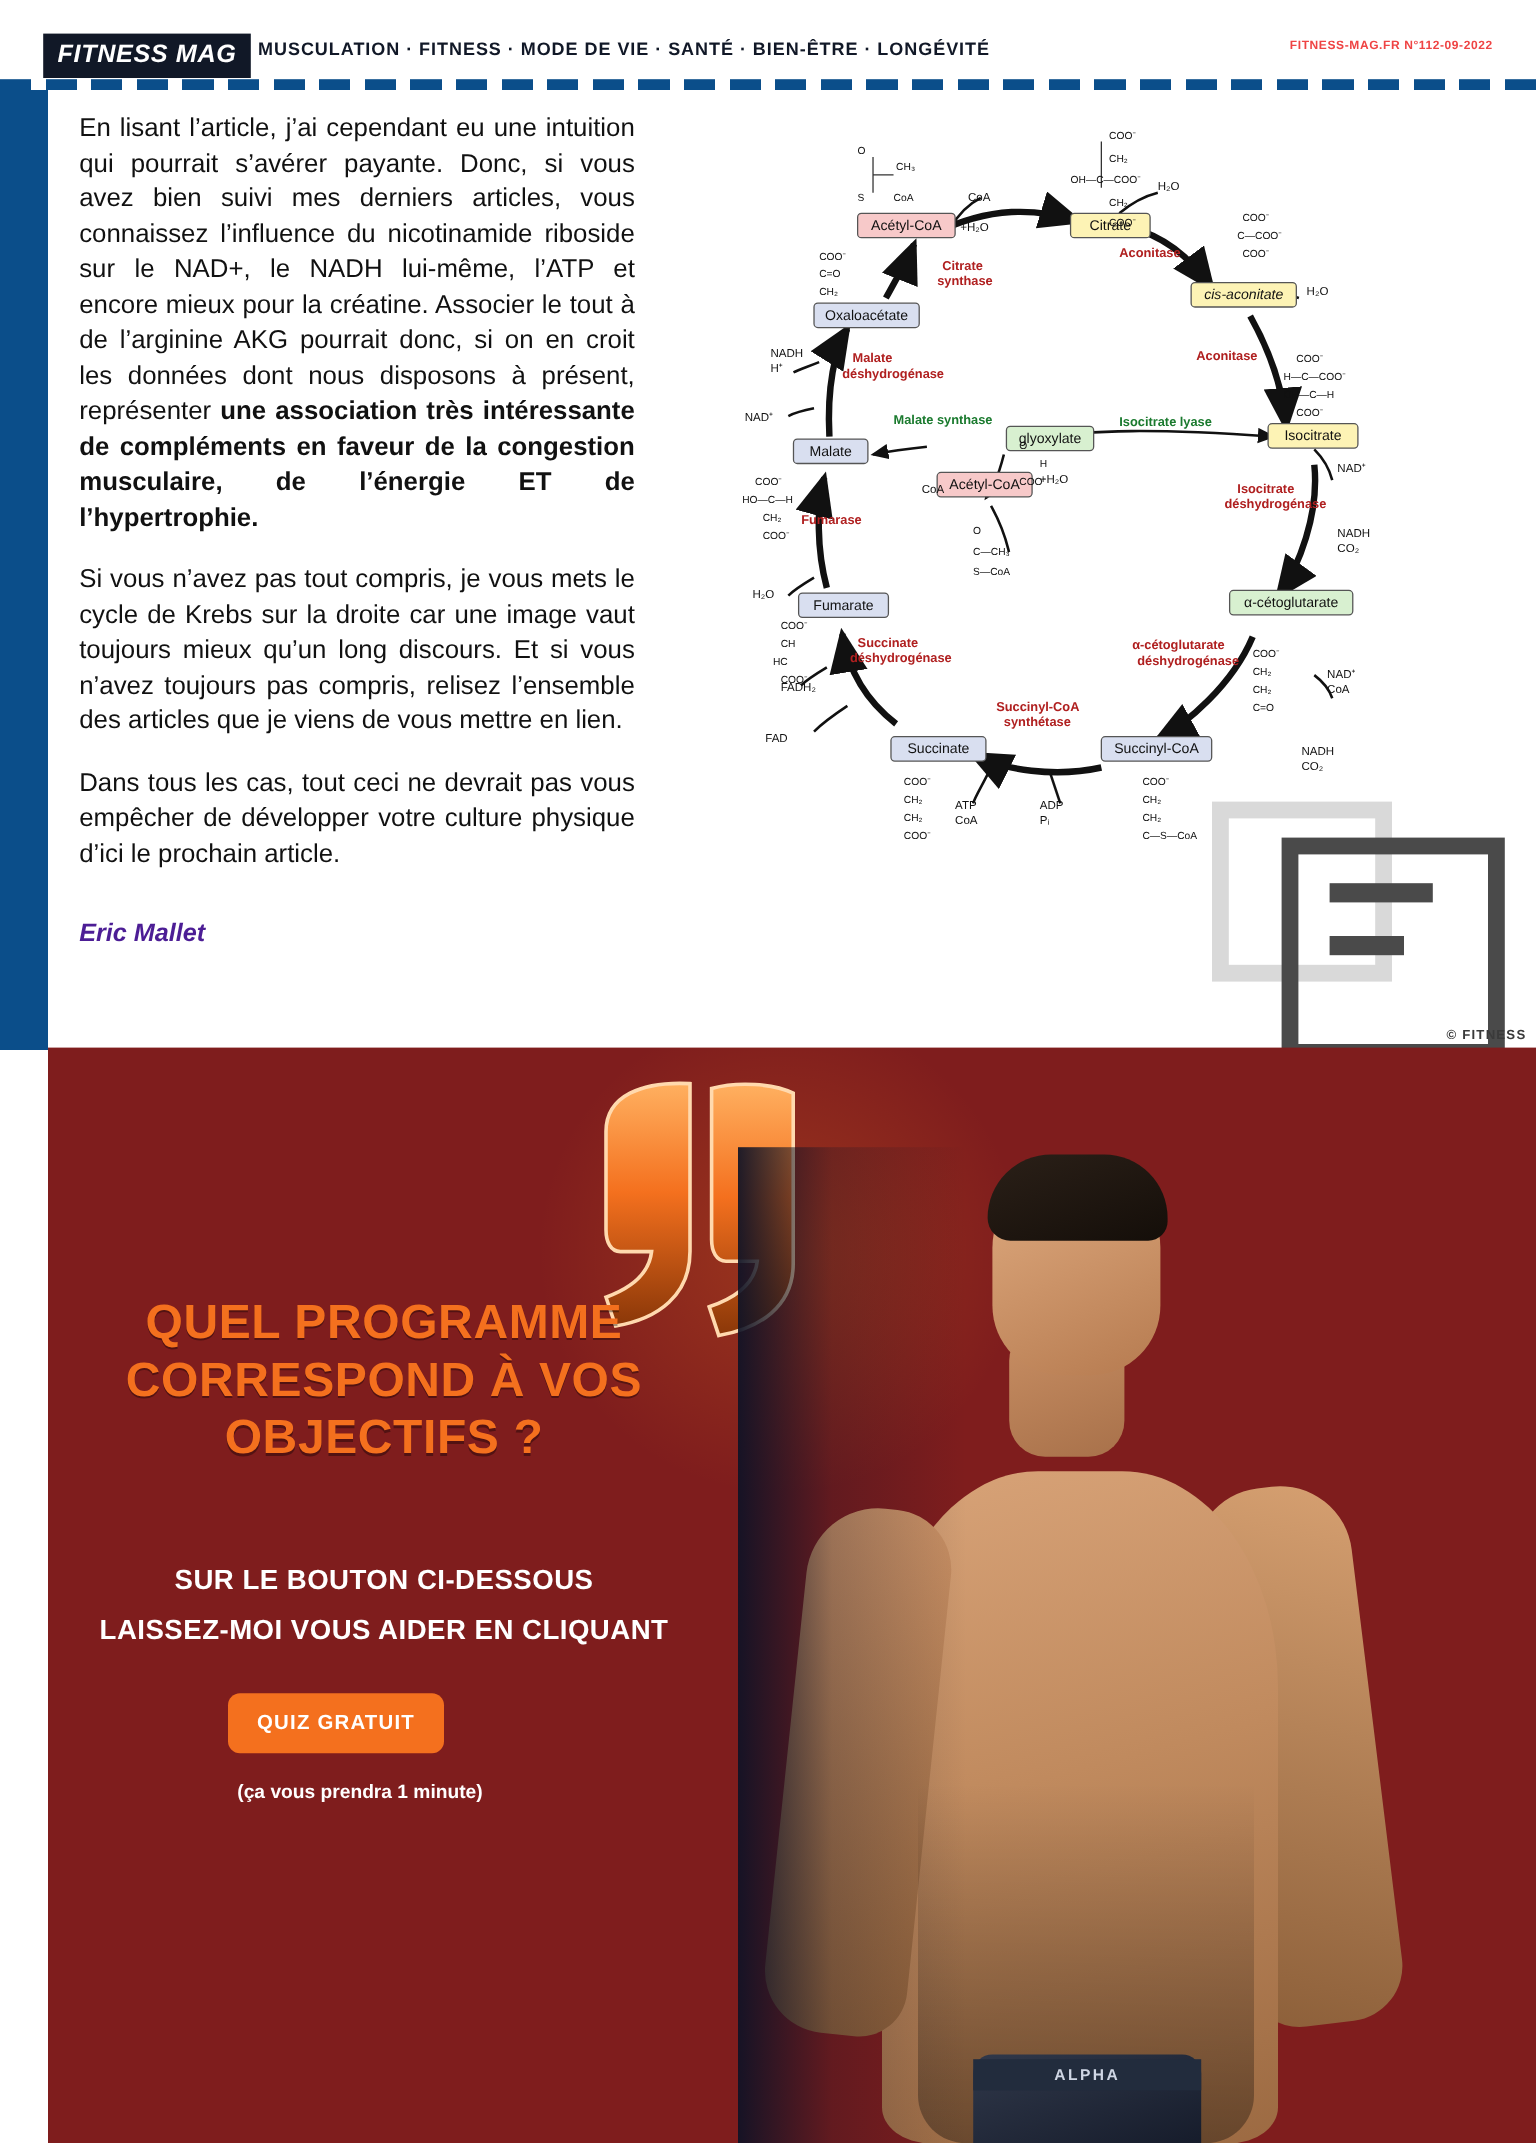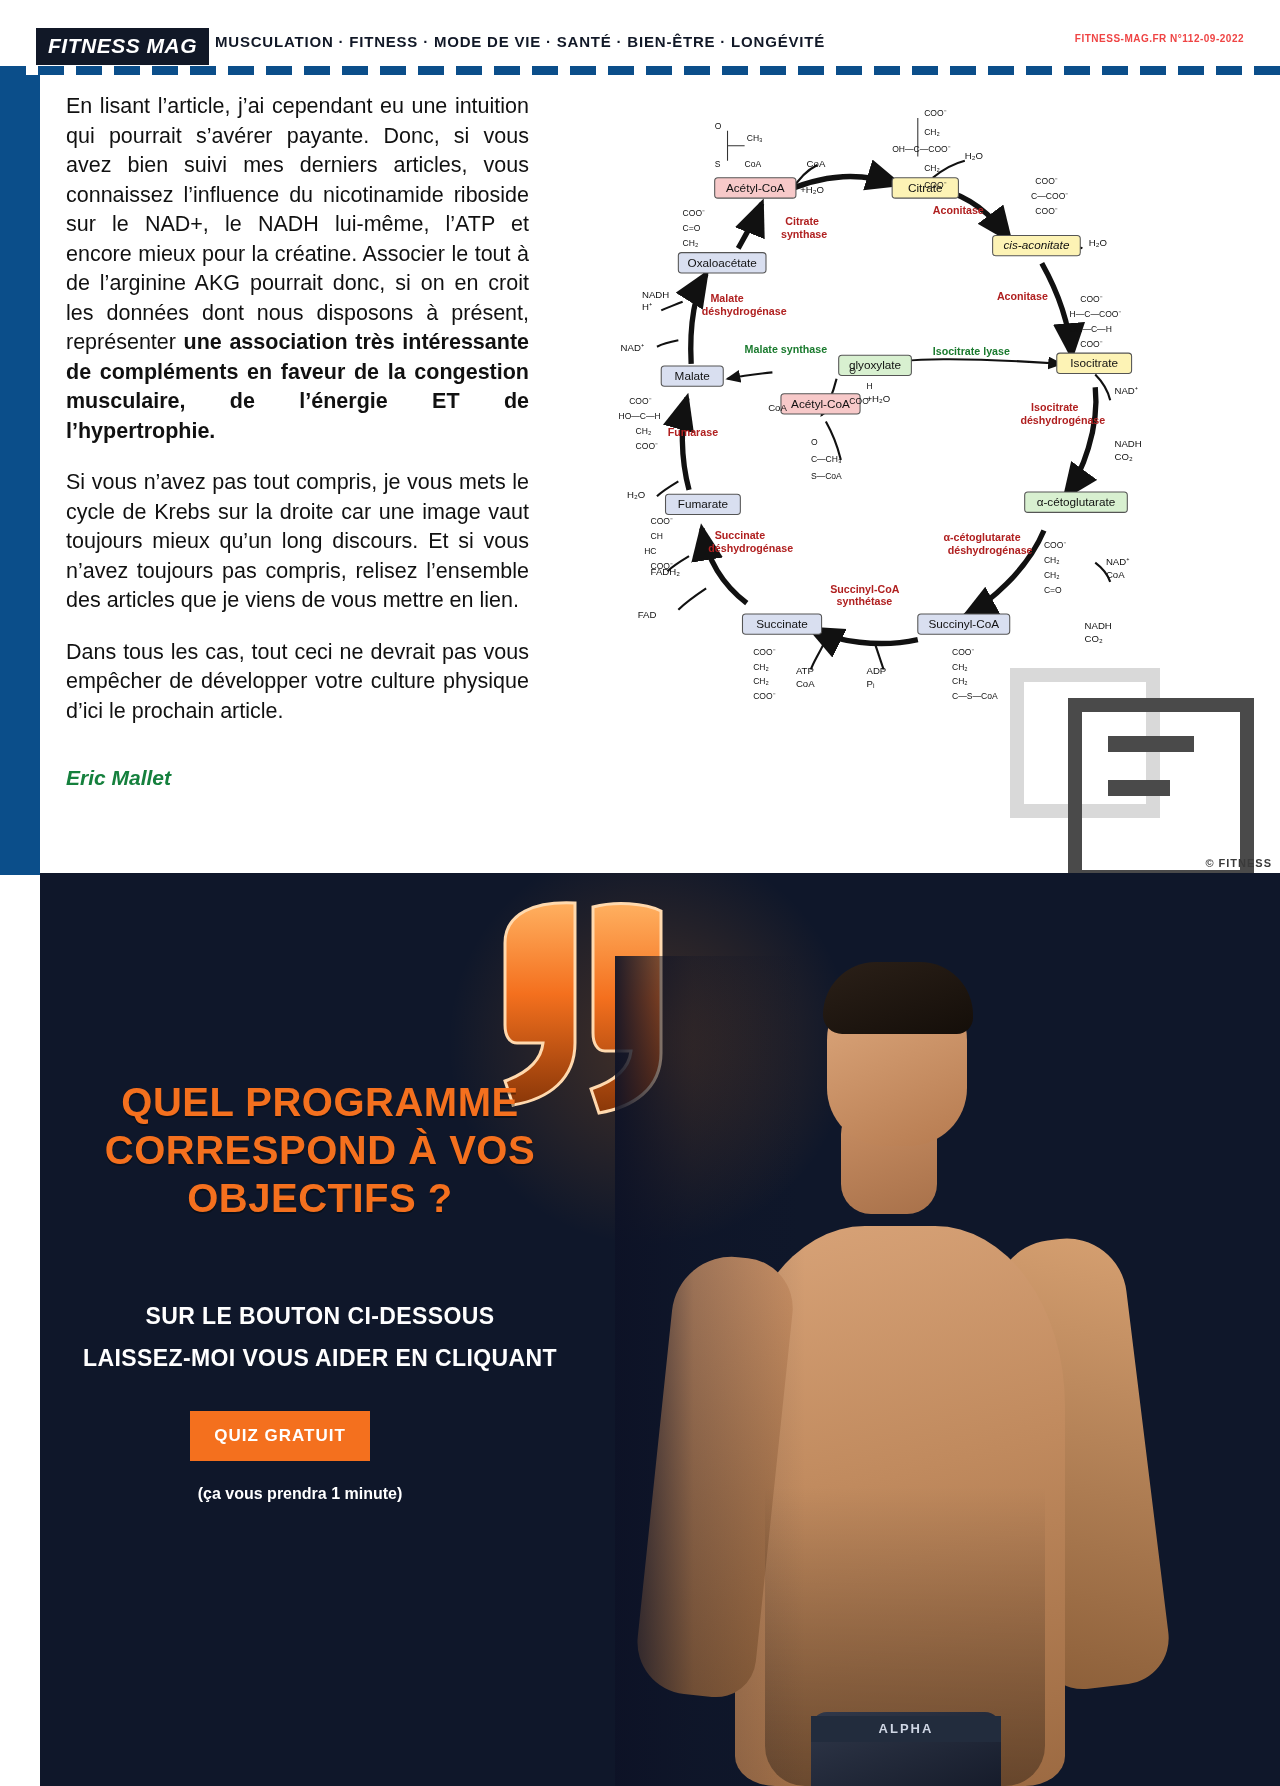--- a/index.html
+++ b/index.html
@@ -71,21 +71,21 @@
     text-align: justify;
     color: #111111;
     font-family: "Liberation Sans", sans-serif;
   }
   .article p.last { margin-bottom: 40px; }
   .article b { font-weight: bold; }
   .byline {
     font-size: 21px;
     font-weight: bold;
     font-style: italic;
-    color: #15803d;
+    color: #4c1d95;
   }
 
   
   .diagram {
     position: absolute; left: 545px; top: 88px; width: 700px; height: 700px;
     background: #ffffff;
   }
   .diagram svg { display: block; }
 
   
@@ -103,21 +103,21 @@
     position: absolute; background: #4a4a4a;
   }
   .wm-credit {
     position: absolute; right: 8px; bottom: 6px;
     font-size: 11px; letter-spacing: 1px; color: #3a3a3a; font-weight: bold;
   }
 
   
   .ad {
     position: absolute; left: 40px; top: 873px; width: 1240px; height: 913px;
-    background: #0f172a;
+    background: #7f1d1d;
     overflow: hidden;
   }
   .ad-glow {
     position: absolute; left: 400px; top: -40px; width: 420px; height: 420px;
     background: radial-gradient(circle, rgba(255,140,30,0.22) 0%, rgba(13,18,38,0) 68%);
   }
   .ad-quote {
     position: absolute; left: 425px; top: 20px; width: 260px; height: 230px;
   }
   .ad-headline {
@@ -138,21 +138,21 @@
     font-weight: bold;
     font-size: 23px;
     line-height: 42px;
     letter-spacing: 0.4px;
   }
   .ad-btn {
     position: absolute; left: 150px; top: 538px;
     width: 180px; height: 50px;
     background: #f4701e;
     border: none;
-    border-radius: 0;
+    border-radius: 10px;
     color: #ffffff;
     font-weight: bold;
     font-size: 17px;
     letter-spacing: 1px;
     cursor: pointer;
     font-family: "Liberation Sans", sans-serif;
   }
   .ad-note {
     position: absolute; left: 0px; top: 612px; width: 520px;
     text-align: center;

